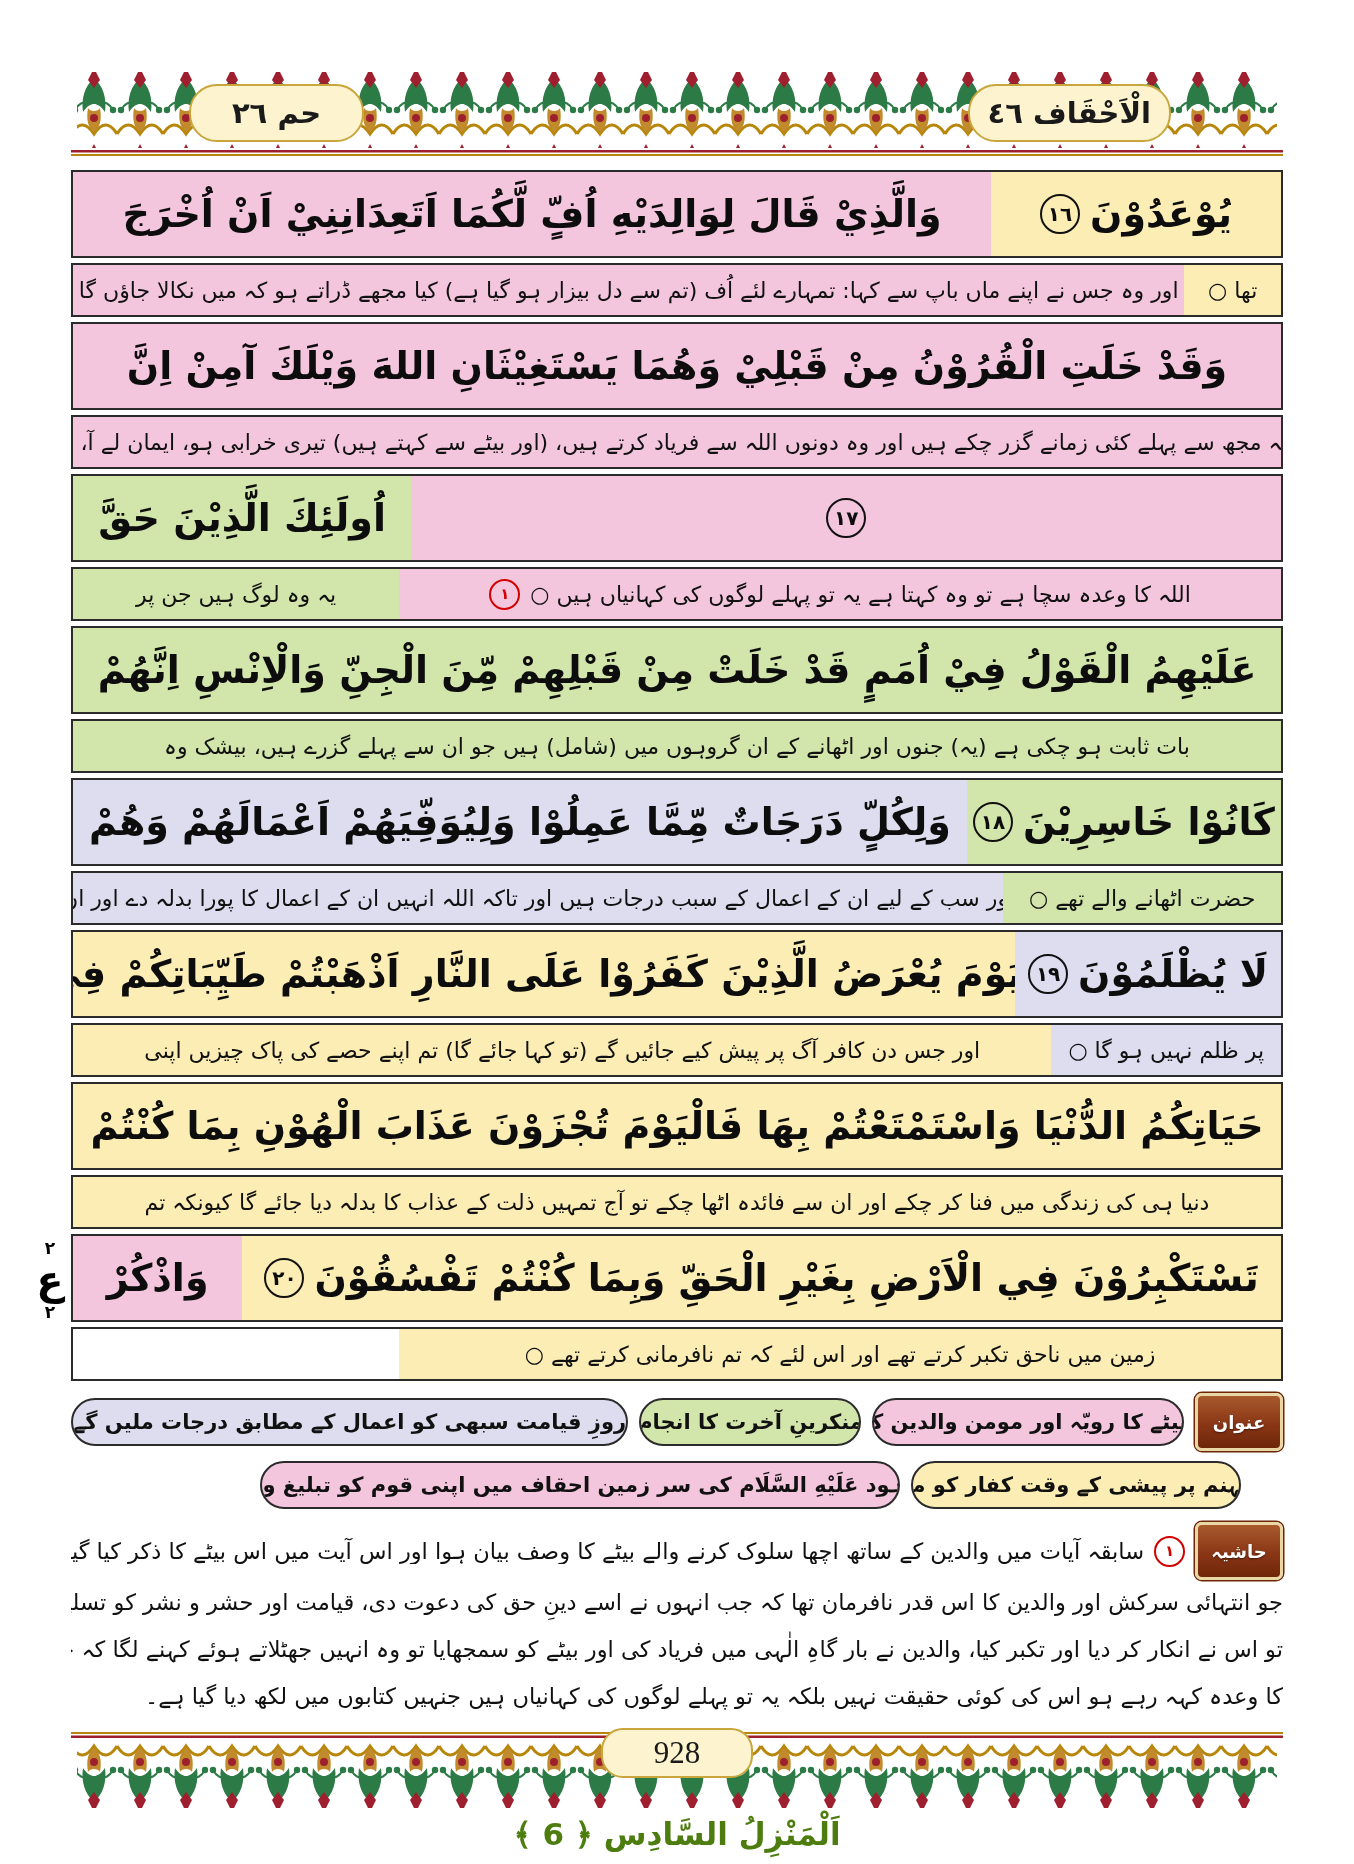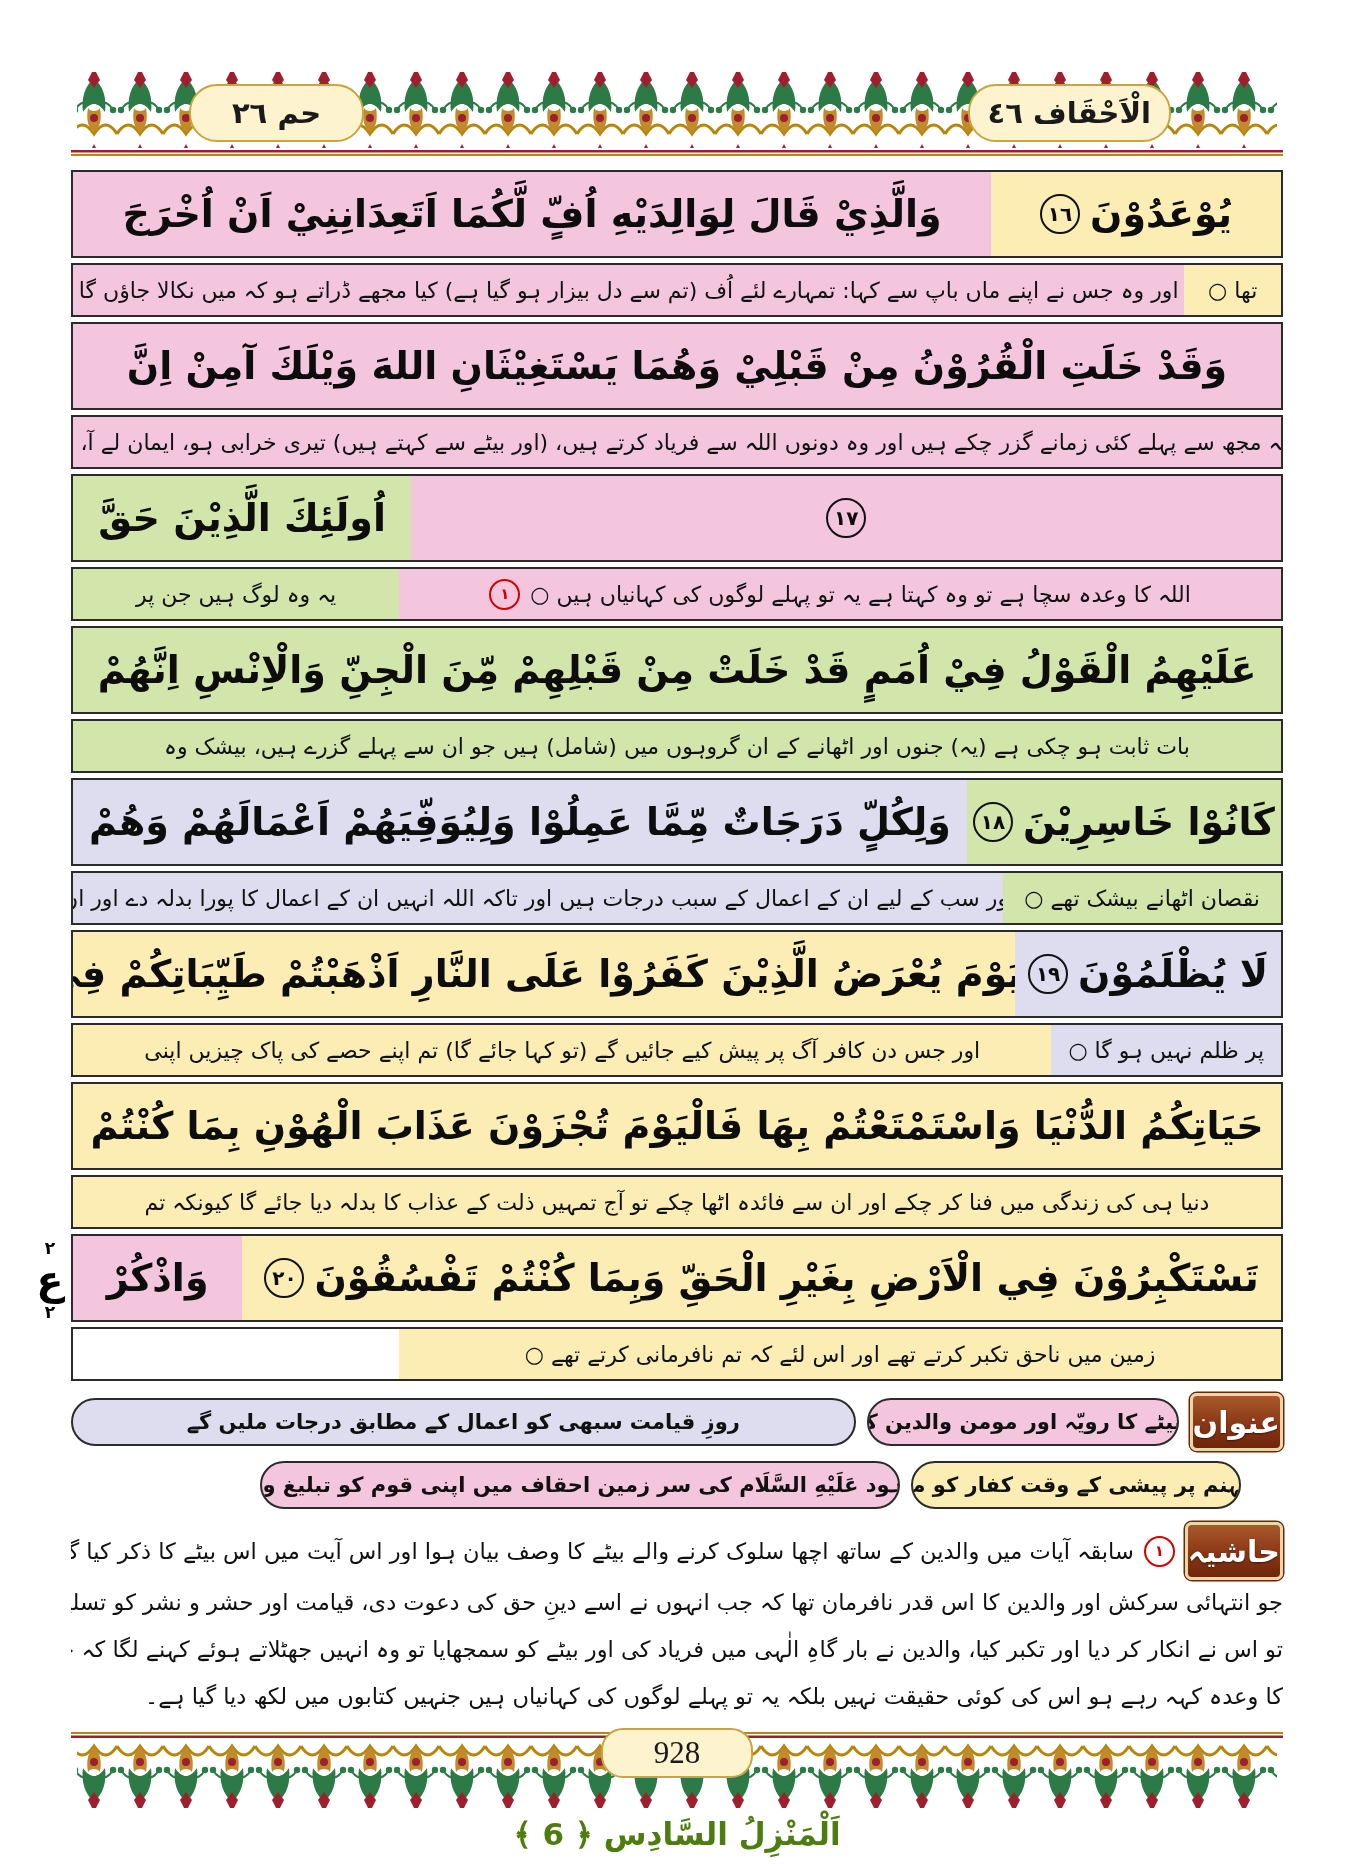--- a/index.html
+++ b/index.html
@@ -56,21 +56,21 @@
     align-items:center;color:#000;font-weight:700;z-index:3;
   }
   .ruku .small{font-size:17px;line-height:20px;}
   .ruku .big{font-size:40px;line-height:44px;font-weight:700;}
 
   
   .topics{margin-top:12px;}
   .topics-row{display:flex;direction:rtl;align-items:center;gap:11px;margin-bottom:10px;}
   .topics-row.second{padding-right:42px;}
   .badge{
-    flex:0 0 82px;height:52px;border-radius:7px;color:#fff;font-size:30px;font-weight:700;
+    flex:0 0 82px;height:52px;border-radius:7px;color:#fff;font-size:18px;font-weight:700;
     display:flex;align-items:center;justify-content:center;
     background:linear-gradient(180deg,#a85a2b 0%,#8a3616 55%,#6e2609 100%);
     border:3px solid #e9d8a6;box-shadow:0 0 0 1.5px #6e2609;text-shadow:0 1px 2px rgba(0,0,0,.5);
   }
   .pill{
     height:48px;border:2px solid #2b2b2b;border-radius:28px;box-sizing:border-box;
     display:flex;align-items:center;justify-content:center;font-size:21px;font-weight:600;
     padding:0 16px;white-space:nowrap;overflow:hidden;color:#111;
   }
 
@@ -194,21 +194,21 @@
         <span>كَانُوْا خَاسِرِيْنَ</span>
         <span class="vnum">١٨</span>
       </div>
       <div class="seg bg-lav" style="flex:1 1 auto">
         <span>وَلِكُلٍّ دَرَجَاتٌ مِّمَّا عَمِلُوْا وَلِيُوَفِّيَهُمْ اَعْمَالَهُمْ وَهُمْ</span>
       </div>
     </div>
 
     <div class="band urdu">
       <div class="seg bg-green" style="flex:0 0 23%">
-        <span>نقصان اٹھانے بیشک تھے ○</span>
+        <span>حضرت اٹھانے والے تھے ○</span>
       </div>
       <div class="seg bg-lav" style="flex:1 1 auto">
         <span>اور سب کے لیے ان کے اعمال کے سبب درجات ہیں اور تاکہ اللہ انہیں ان کے اعمال کا پورا بدلہ دے اور ان</span>
       </div>
     </div>
 
     <div class="band arabic">
       <div class="seg bg-lav" style="flex:0 0 22%">
         <span>لَا يُظْلَمُوْنَ</span>
         <span class="vnum">١٩</span>
@@ -255,20 +255,23 @@
       </div>
     </div>
 
     <div class="topics">
       <div class="topics-row">
         <div class="badge">
           <span>عنوان</span>
         </div>
         <div class="pill bg-pink" style="flex:0 0 312px">
           <span>کافر بیٹے کا رویّہ اور مومن والدین کا حال</span>
+        </div>
+        <div class="pill bg-green" style="flex:0 0 222px">
+          <span>منکرینِ آخرت کا انجام</span>
         </div>
         <div class="pill bg-lav" style="flex:1 1 auto">
           <span>روزِ قیامت سبھی کو اعمال کے مطابق درجات ملیں گے</span>
         </div>
       </div>
       <div class="topics-row second">
         <div class="pill bg-yellow" style="flex:0 0 330px">
           <span>نارِ جہنم پر پیشی کے وقت کفار کو ملامت</span>
         </div>
         <div class="pill bg-pink" style="flex:0 0 640px">

